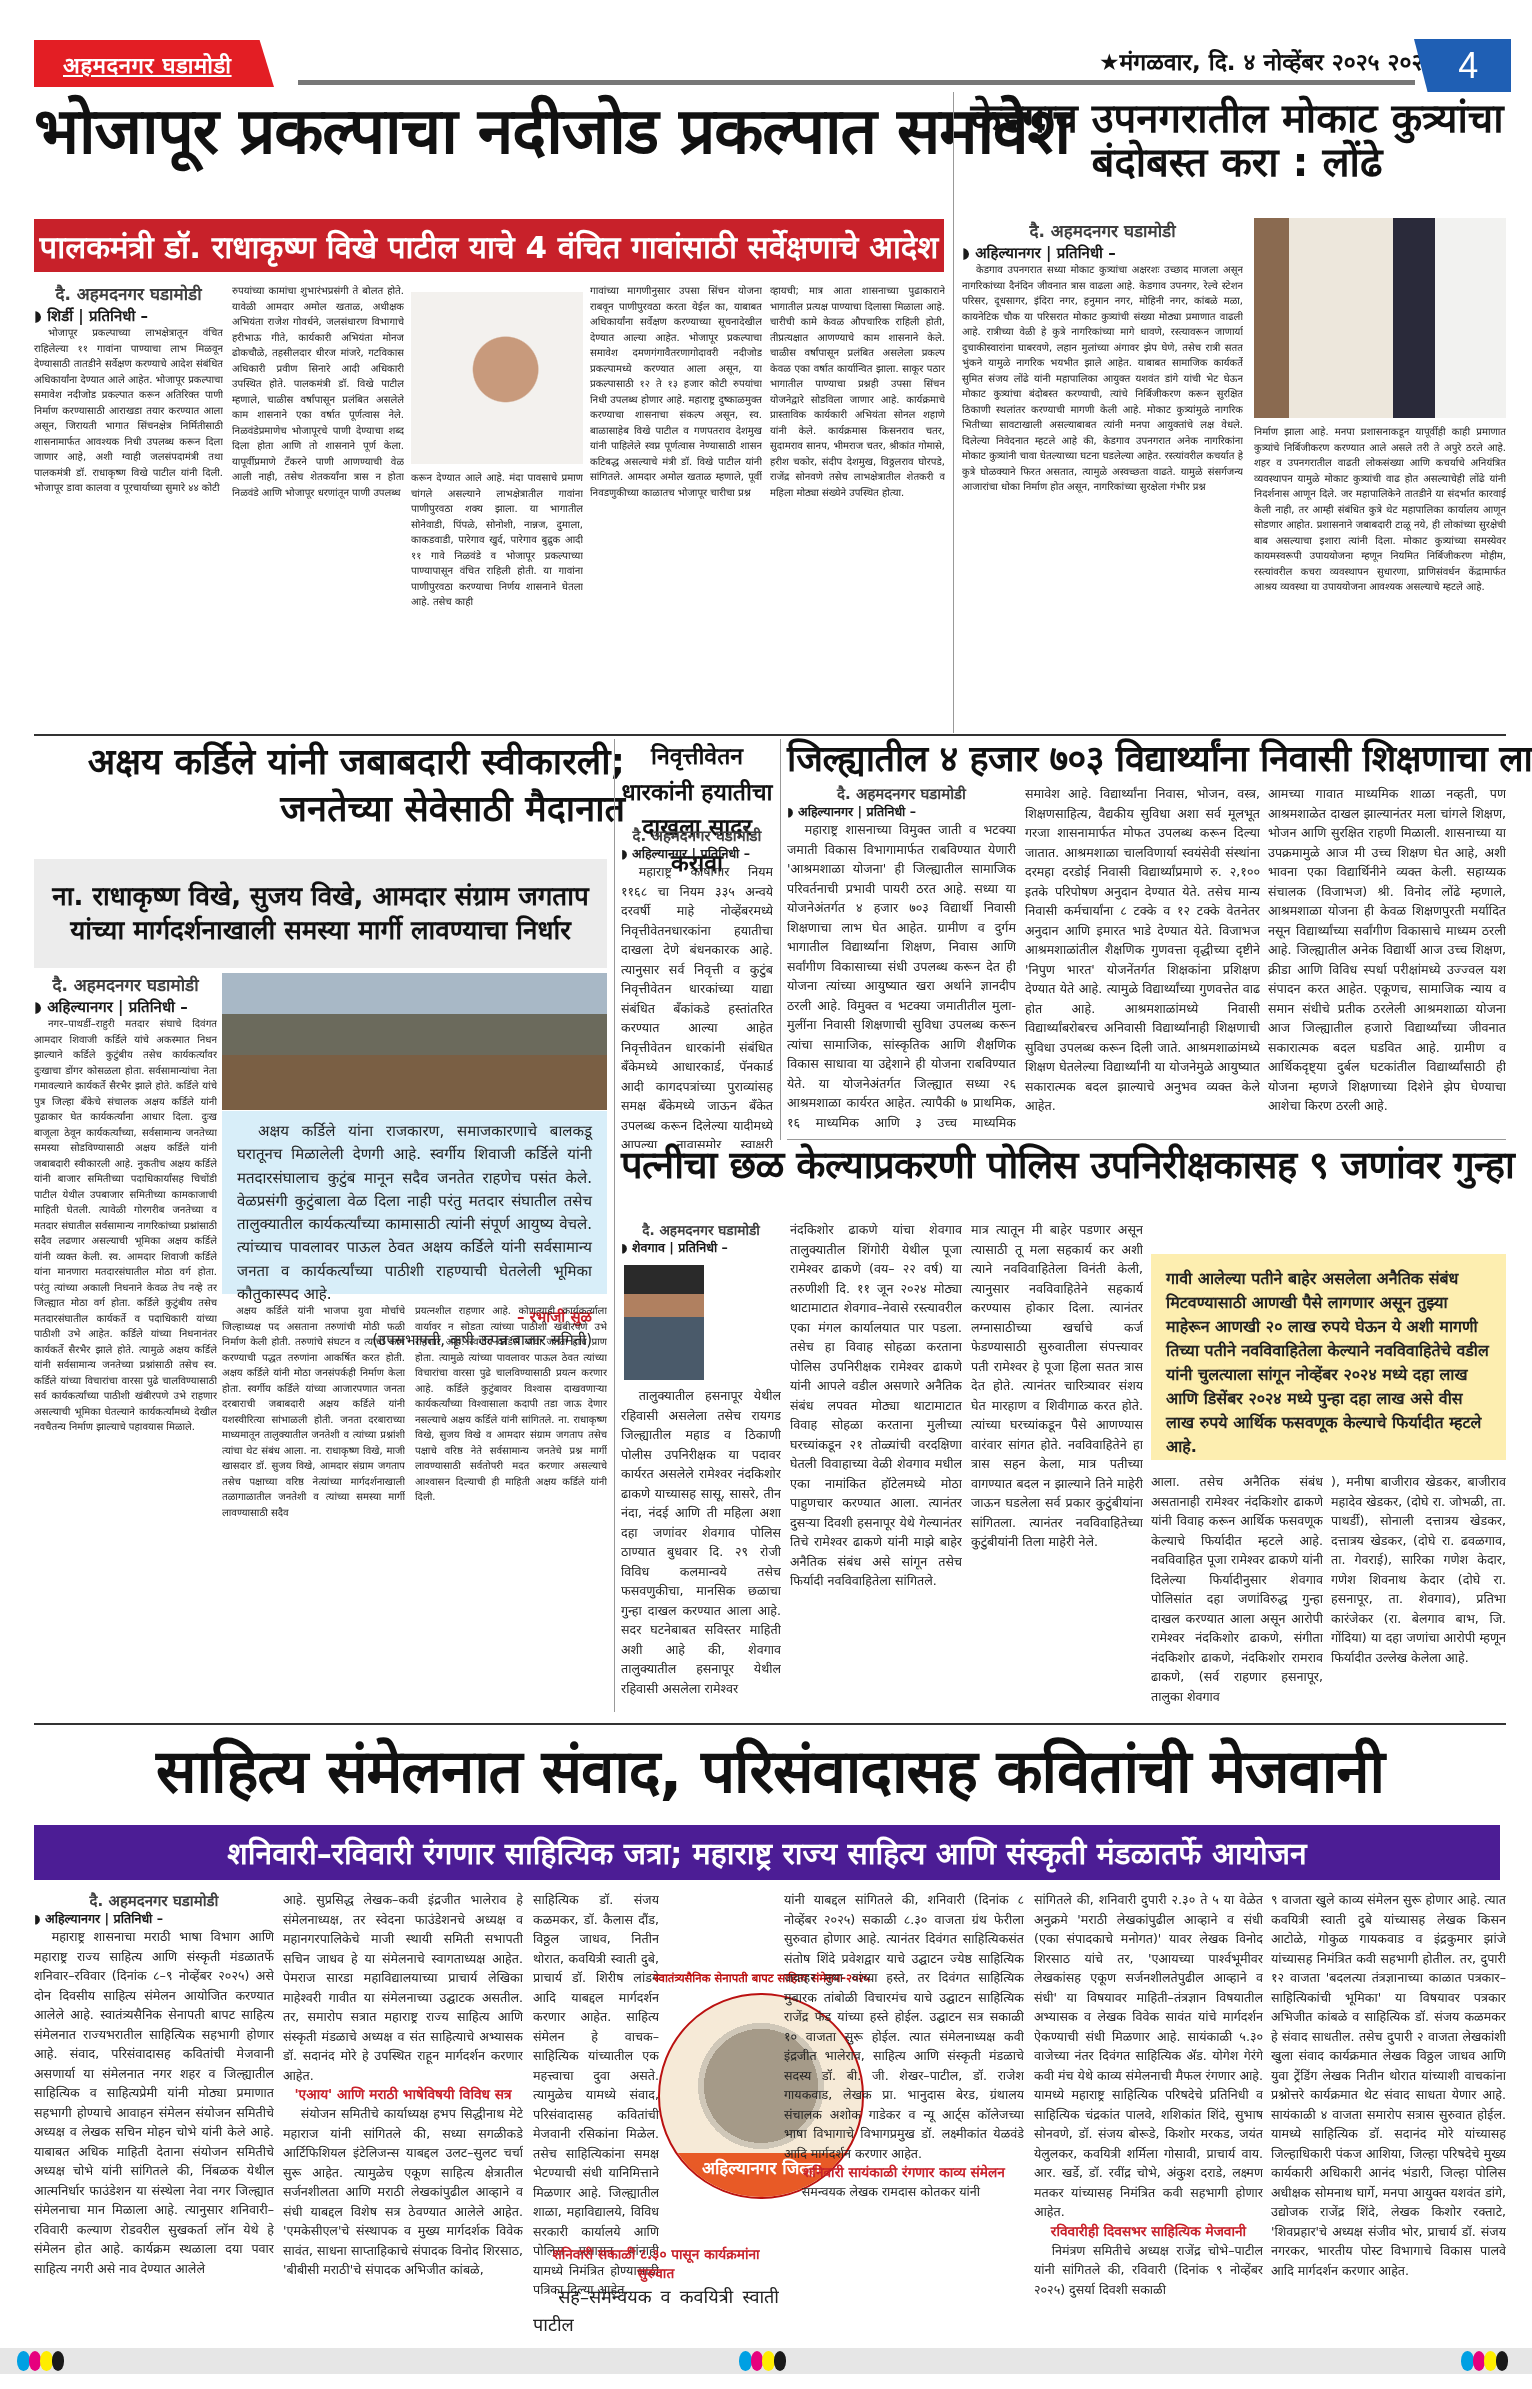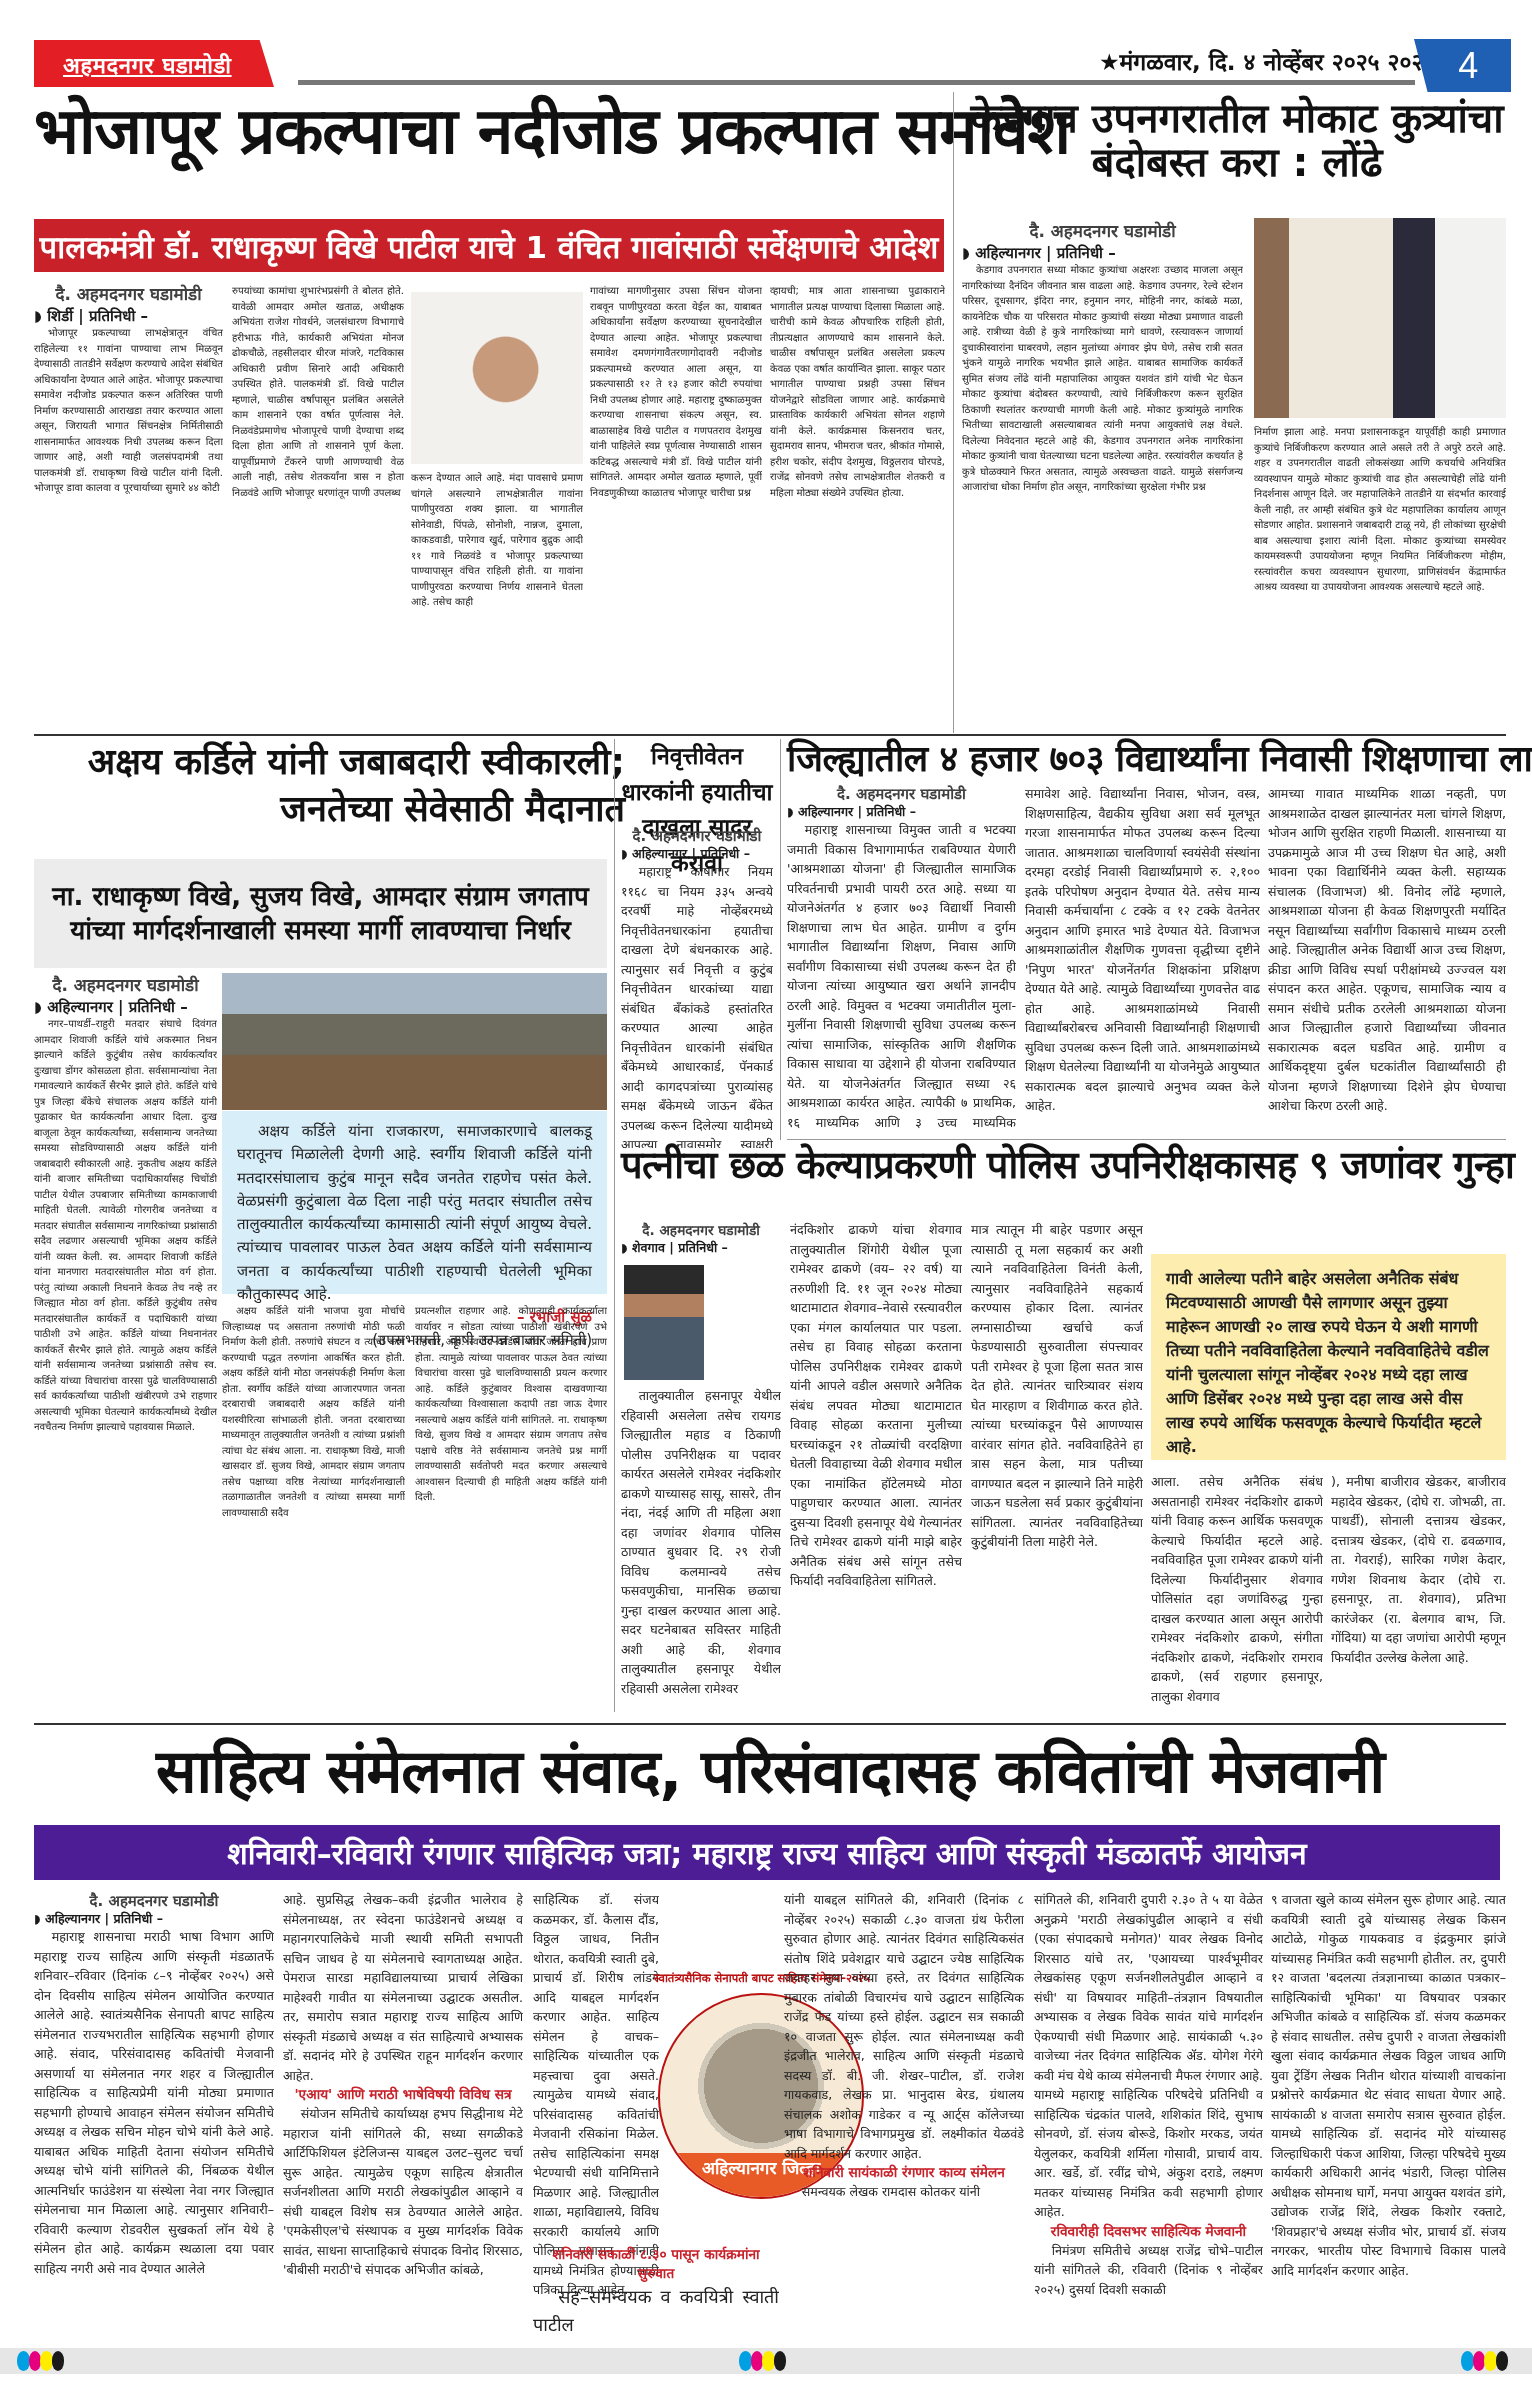--- a/index.html
+++ b/index.html
@@ -37,21 +37,21 @@
 <body>
 
 <div class="abs mast" data-name="masthead-logo">
     <span data-name="masthead-name">अहमदनगर घडामोडी</span>
   </div>
 <div class="abs topline" data-name="header-rule"></div>
 <div class="abs date" data-name="issue-date">★मंगळवार, दि. ४ नोव्हेंबर २०२५ २०२५</div>
 <div class="abs pagebox" data-name="page-number">4</div>
 
 <div class="abs h1" data-name="article1-headline" style="left:34px;top:96px;width:922px;font-size:64px;white-space:nowrap;letter-spacing:-1.1px">भोजापूर प्रकल्पाचा नदीजोड प्रकल्पात समावेश</div>
-<div class="abs redbar" data-name="article1-subheadline">पालकमंत्री डॉ. राधाकृष्ण विखे पाटील याचे 1 वंचित गावांसाठी सर्वेक्षणाचे आदेश</div>
+<div class="abs redbar" data-name="article1-subheadline">पालकमंत्री डॉ. राधाकृष्ण विखे पाटील याचे 4 वंचित गावांसाठी सर्वेक्षणाचे आदेश</div>
 <div class="abs" style="left:34px;top:282px;width:189px" data-name="article1-col1-wrap">
   <div class="byline" data-name="article1-byline">दै. अहमदनगर घडामोडी</div>
   <div class="dateline" data-name="article1-dateline">शिर्डी | प्रतिनिधी –</div>
   <div class="col" style="height:412px">
       <p data-name="article1-col1">भोजापूर प्रकल्पाच्या लाभक्षेत्रातून वंचित राहिलेल्या ११ गावांना पाण्याचा लाभ मिळवून देण्यासाठी तातडीने सर्वेक्षण करण्याचे आदेश संबंधित अधिकार्यांना देण्यात आले आहेत. भोजापूर प्रकल्पाचा समावेश नदीजोड प्रकल्पात करून अतिरिक्त पाणी निर्माण करण्यासाठी आराखडा तयार करण्यात आला असून, जिरायती भागात सिंचनक्षेत्र निर्मितीसाठी शासनामार्फत आवश्यक निधी उपलब्ध करून दिला जाणार आहे, अशी ग्वाही जलसंपदामंत्री तथा पालकमंत्री डॉ. राधाकृष्ण विखे पाटील यांनी दिली. भोजापूर डावा कालवा व पूरचार्याच्या सुमारे ४४ कोटी</p>
     </div>
 </div>
 <div class="abs col" style="left:232px;top:283px;width:172px;height:444px" data-name="article1-col2">
     <p style="text-indent:0">रुपयांच्या कामांचा शुभारंभप्रसंगी ते बोलत होते. यावेळी आमदार अमोल खताळ, अधीक्षक अभियंता राजेश गोवर्धने, जलसंधारण विभागाचे हरीभाऊ गीते, कार्यकारी अभियंता मोनज ढोकचौळे, तहसीलदार धीरज मांजरे, गटविकास अधिकारी प्रवीण सिनारे आदी अधिकारी उपस्थित होते. पालकमंत्री डॉ. विखे पाटील म्हणाले, चाळीस वर्षांपासून प्रलंबित असलेले काम शासनाने एका वर्षात पूर्णत्वास नेले. निळवंडेप्रमाणेच भोजापूरचे पाणी देण्याचा शब्द दिला होता आणि तो शासनाने पूर्ण केला. यापूर्वीप्रमाणे टँकरने पाणी आणण्याची वेळ आली नाही, तसेच शेतकर्यांना त्रास न होता निळवंडे आणि भोजापूर धरणांतून पाणी उपलब्ध</p>
   </div>

